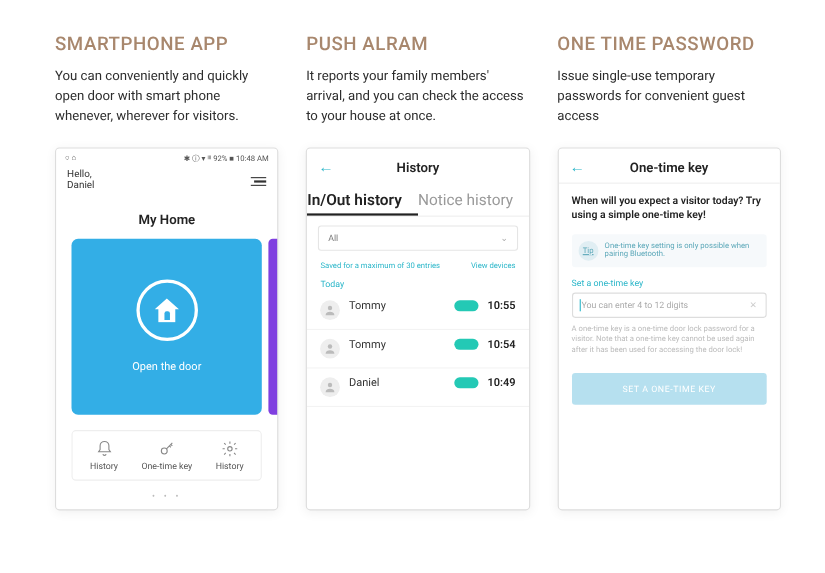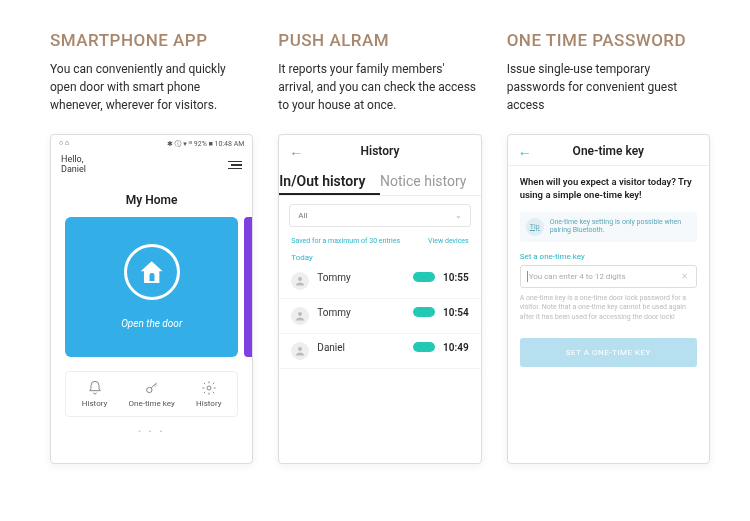--- a/index.html
+++ b/index.html
@@ -40,22 +40,22 @@
     position: relative;
   }
 
   
   .p1-status { font-size: 7px; color: #555; display:flex; justify-content:space-between; padding:4px 8px 2px; }
   .p1-head { display:flex; justify-content:space-between; align-items:center; padding:4px 10px 6px; }
   .p1-hello { font-size: 9px; color:#333; line-height:1.1; }
   .p1-title { text-align:center; font-size:12px; font-weight:600; color:#222; margin:12px 0 10px; }
   .p1-cardwrap { position:relative; padding:0 14px; }
   .p1-card {
-    background:#33aee6; color:#fff; border-radius:6px; height:140px;
-    display:flex; flex-direction:column; align-items:center; justify-content:center;font-style:italic;
+    background:#33aee6; color:#fff; border-radius:6px; height:160px;
+    display:flex; flex-direction:column; align-items:center; justify-content:center;
   }
   .p1-circle { width:56px; height:56px; border:3px solid #fff; border-radius:50%; display:flex; align-items:center; justify-content:center; margin-bottom:18px; }
   .p1-house { width:22px; height:22px; background:#fff; position:relative; clip-path: polygon(50% 0, 100% 45%, 85% 45%, 85% 100%, 15% 100%, 15% 45%, 0 45%); }
   .p1-house::after { content:""; position:absolute; left:50%; top:55%; transform:translateX(-50%); width:5px; height:8px; background:#33aee6; border-radius:2px 2px 0 0; }
   .p1-open { font-size:10px; }
   .p1-purple { position:absolute; right:-2px; top:0; bottom:0; width:10px; background:#8040e0; border-radius:4px 0 0 4px; }
   .p1-tabs { display:flex; margin:14px 14px 0; background:#fff; border:1px solid #eee; border-radius:4px; }
   .p1-tab { flex:1; padding:8px 2px; text-align:center; font-size:8px; color:#555; display:flex; flex-direction:column; align-items:center; gap:3px; }
   .p1-tab svg { width:16px; height:16px; stroke:#888; fill:none; stroke-width:1.5; }
   .p1-dots { text-align:center; margin-top:10px; font-size:8px; color:#bbb; letter-spacing:3px; }

